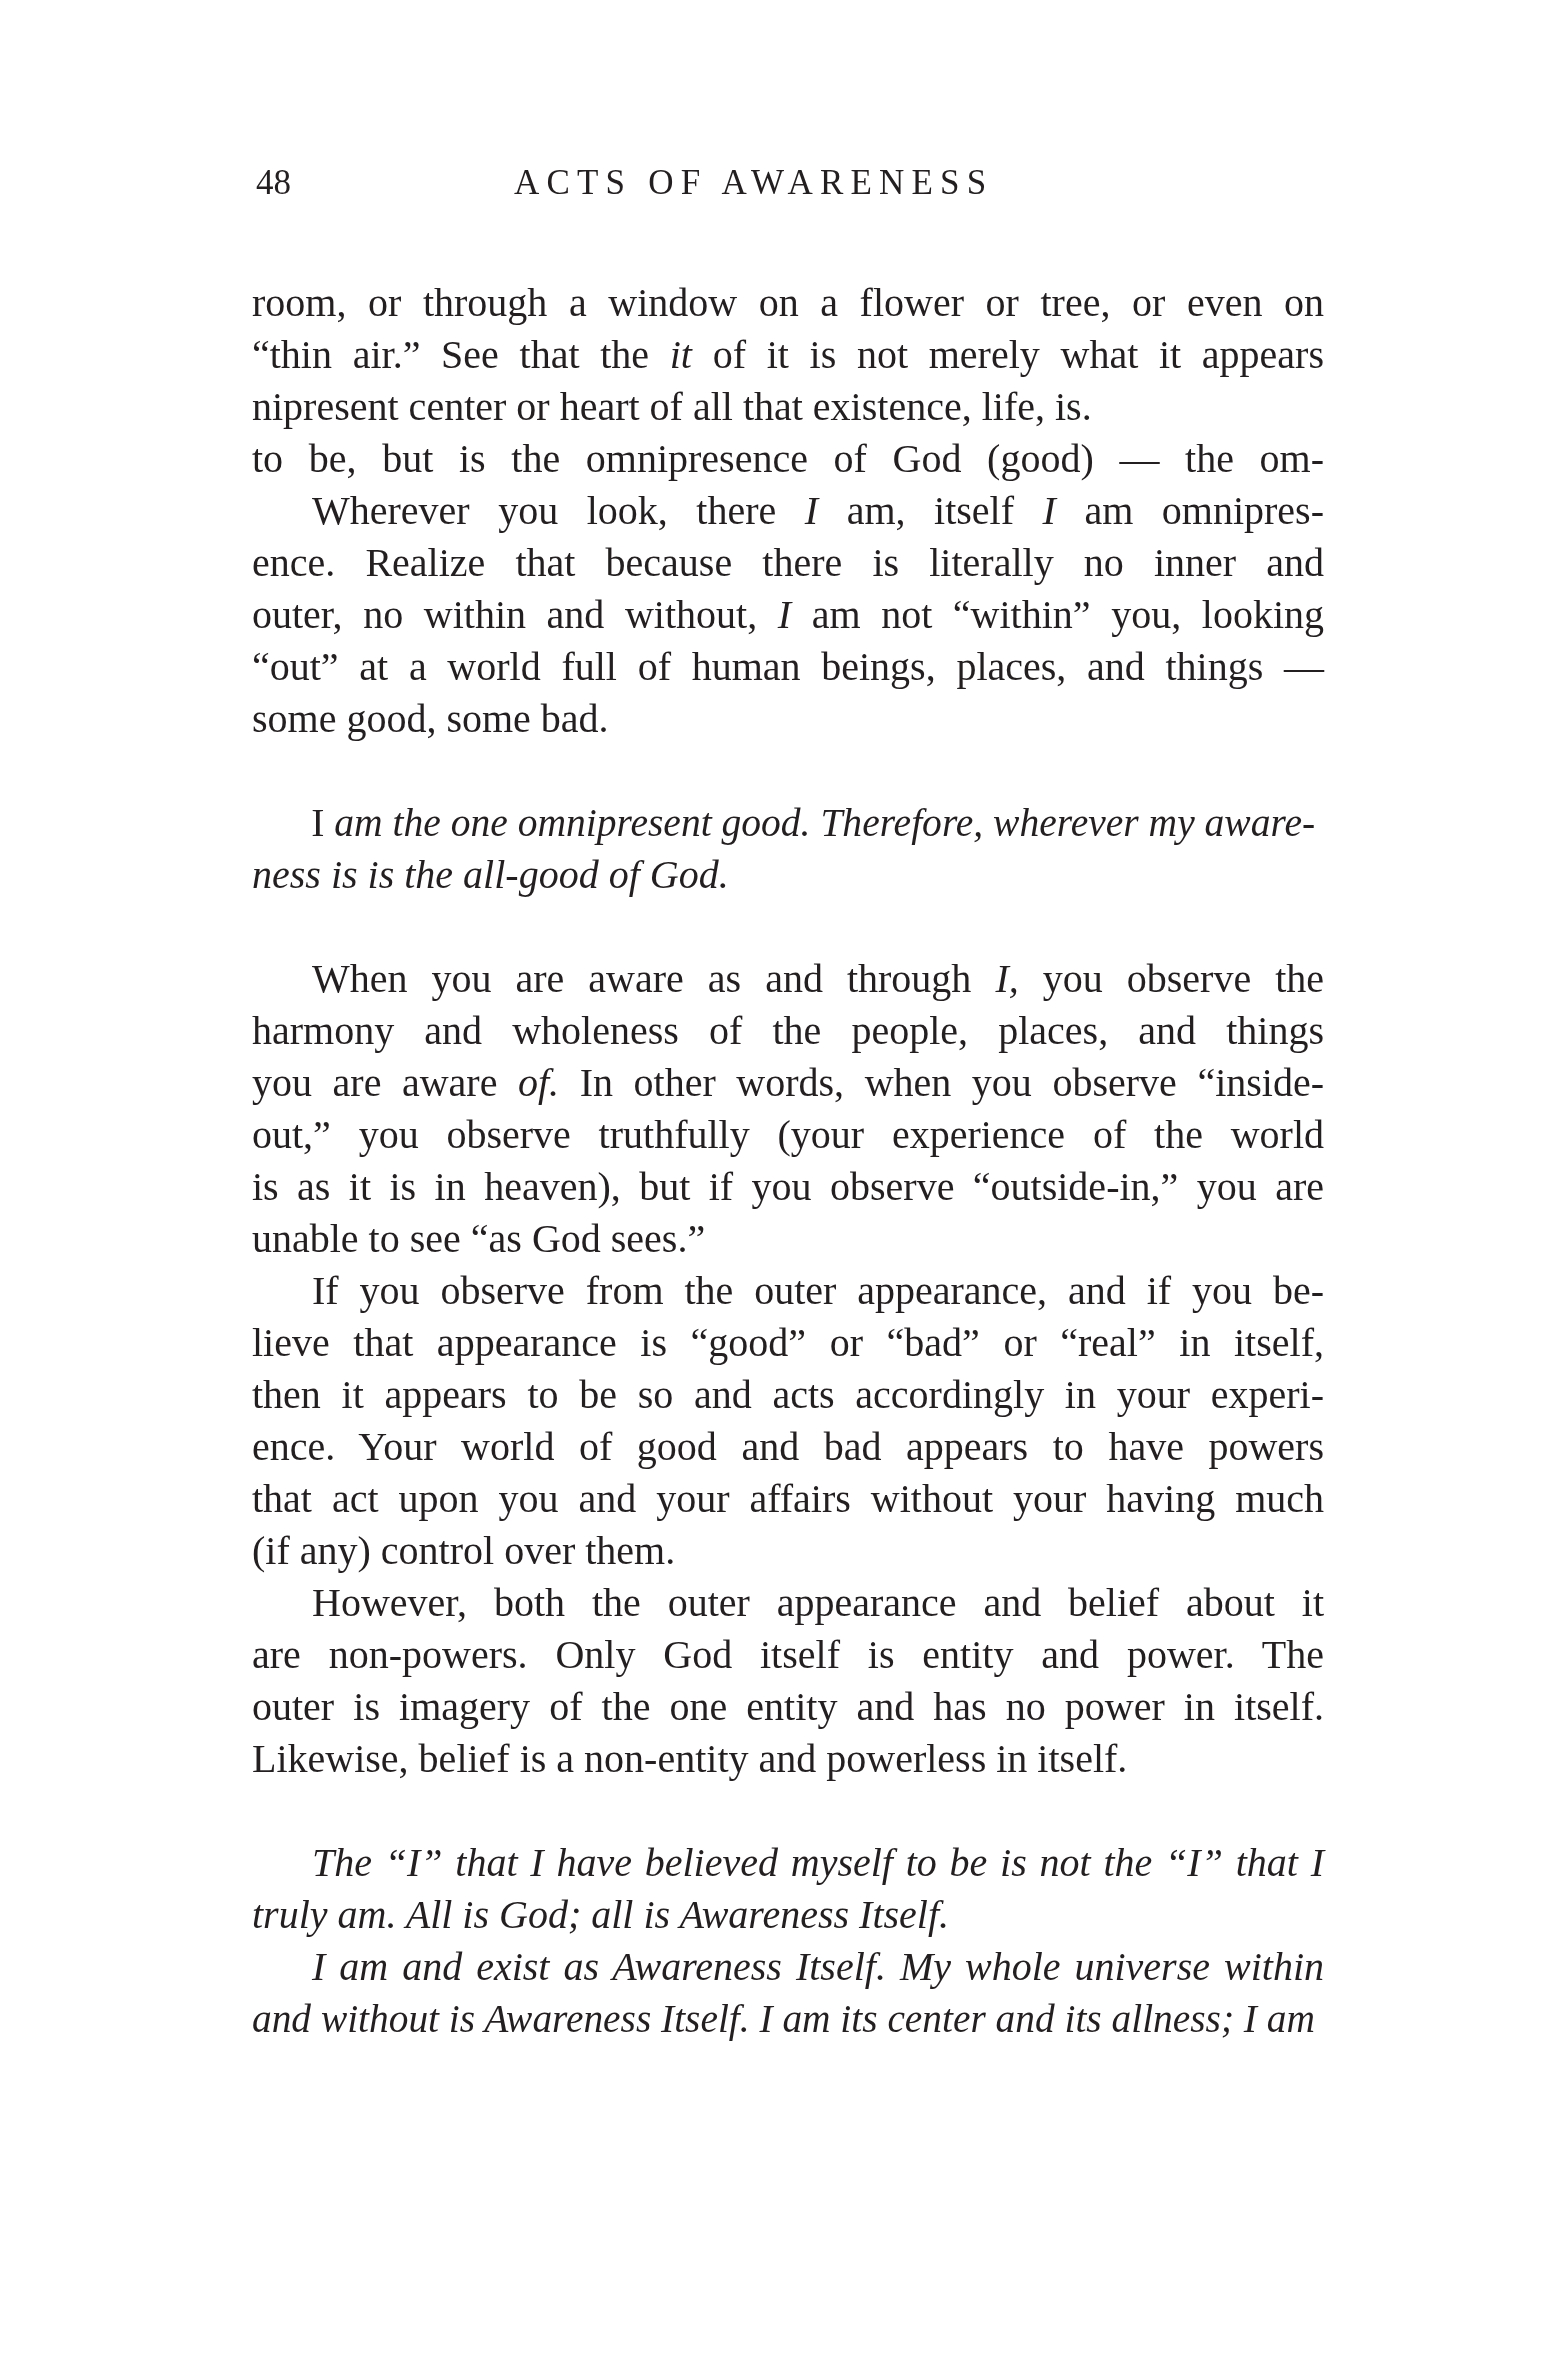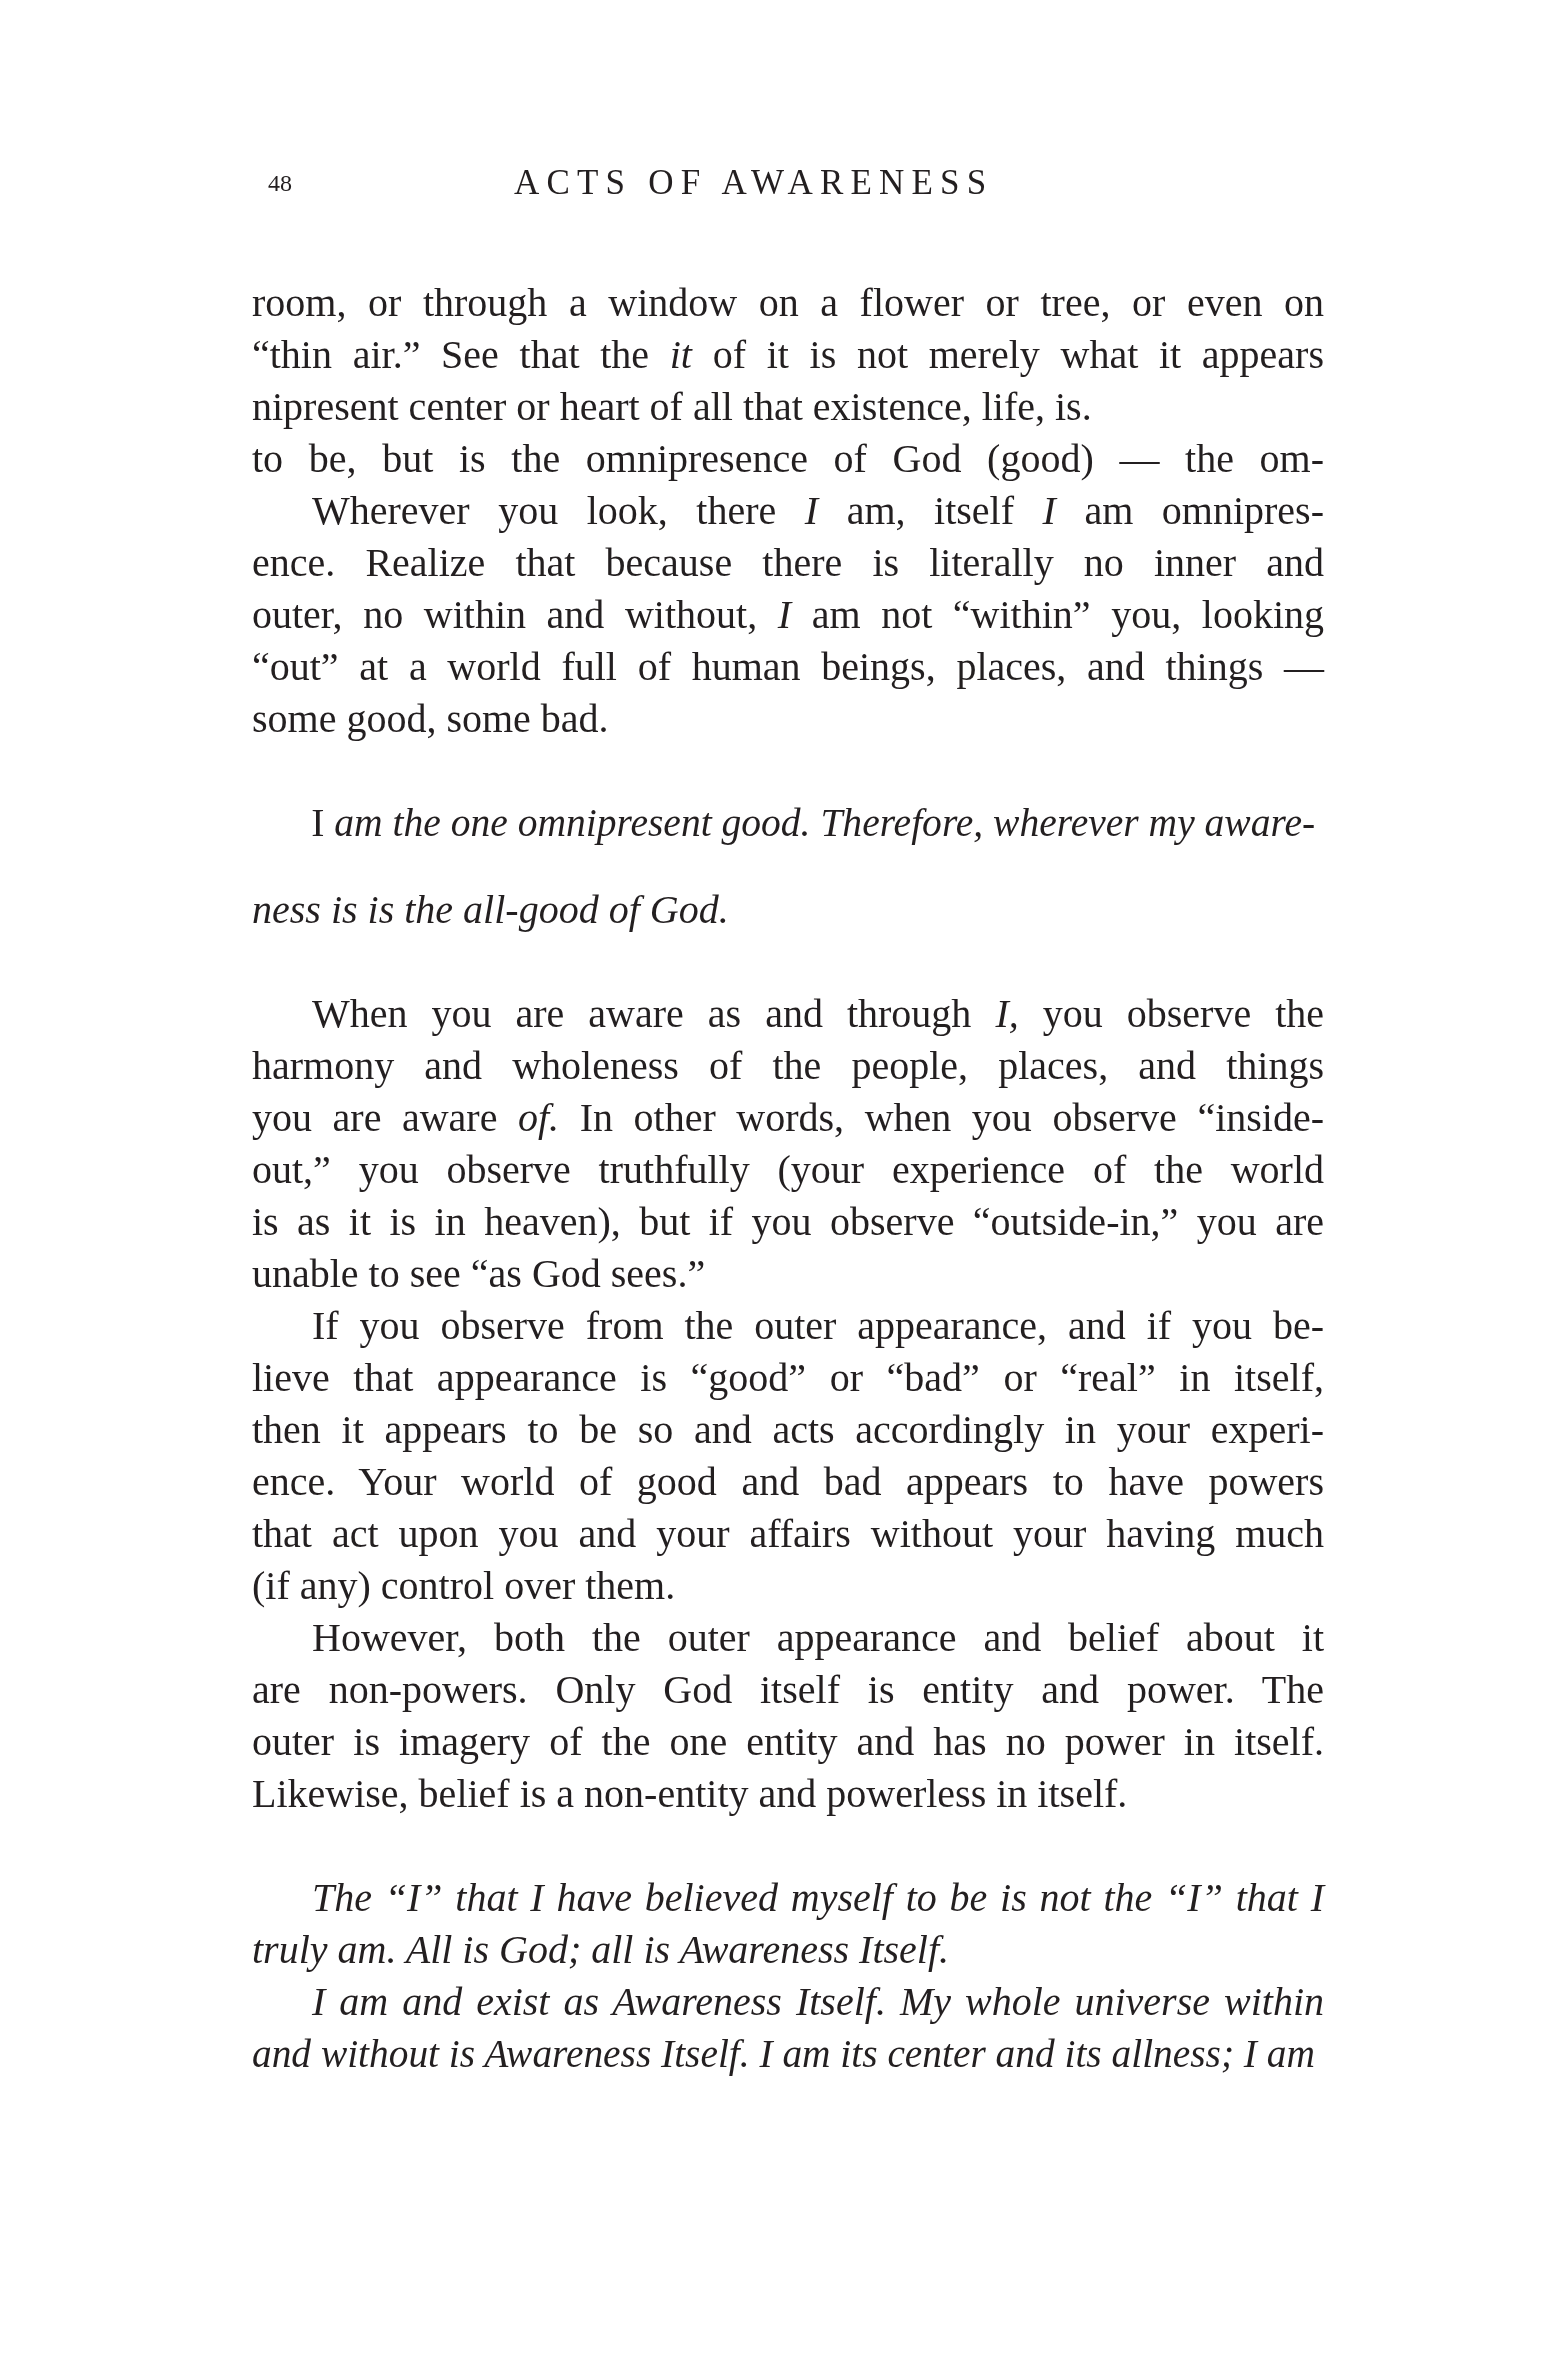--- a/index.html
+++ b/index.html
@@ -24,23 +24,23 @@
     }
     .running-head {
       position: absolute;
       top: 159px;
       left: 252px;
       width: 1072px;
       height: 48px;
     }
     .folio {
       position: absolute;
-      left: 16px;
+      left: 4px;
       top: 0;
-      font-size: 24px;
+      font-size: 35px;
       line-height: 48px;
       letter-spacing: 0px;
     }
     .head-title {
       position: absolute;
       left: 262px;
       top: 0;
       font-size: 35px;
       line-height: 48px;
       letter-spacing: 7.2px;
@@ -98,21 +98,21 @@
       <div class="block">
         <span class="line indent" style="width: 1072px; box-sizing: border-box;"><span>Wherever you look, there </span><span class="it">I</span><span> am, itself </span><span class="it">I</span><span> am omnipres-</span></span>
         <span class="line" style="width: 1072px; box-sizing: border-box;"><span>ence. Realize that because there is literally no inner and</span></span>
         <span class="line" style="width: 1072px; box-sizing: border-box;"><span>outer, no within and without, </span><span class="it">I</span><span> am not “within” you, looking</span></span>
         <span class="line" style="width: 1072px; box-sizing: border-box;"><span>“out” at a world full of human beings, places, and things —</span></span>
         <span class="line last" style="width: 1072px; box-sizing: border-box;"><span>some good, some bad.</span></span>
       </div>
       <span class="gap"></span>
       <div class="block quote-block">
         <span class="line indent" style="transform: scaleX(0.9883); width: 1085px; text-align: left; text-align-last: left;"><span class="up">I</span><span class="it"> am the one omnipresent good. Therefore, wherever my aware-</span></span>
-        <span class="line last" style="width: 1072px; box-sizing: border-box; margin-top: 35px;"><span class="it">ness is is the all-good of God.</span></span>
+        <span class="line last" style="width: 1072px; box-sizing: border-box;"><span class="it">ness is is the all-good of God.</span></span>
       </div>
       <span class="gap"></span>
       <div class="block">
         <span class="line indent" style="width: 1072px; box-sizing: border-box;"><span>When you are aware as and through </span><span class="it">I,</span><span> you observe the</span></span>
         <span class="line" style="width: 1072px; box-sizing: border-box;"><span>harmony and wholeness of the people, places, and things</span></span>
         <span class="line" style="width: 1072px; box-sizing: border-box;"><span>you are aware </span><span class="it">of.</span><span> In other words, when you observe “inside-</span></span>
         <span class="line" style="width: 1072px; box-sizing: border-box;"><span>out,” you observe truthfully (your experience of the world</span></span>
         <span class="line" style="width: 1072px; box-sizing: border-box;"><span>is as it is in heaven), but if you observe “outside-in,” you are</span></span>
         <span class="line last" style="width: 1072px; box-sizing: border-box;"><span>unable to see “as God sees.”</span></span>
       </div>

